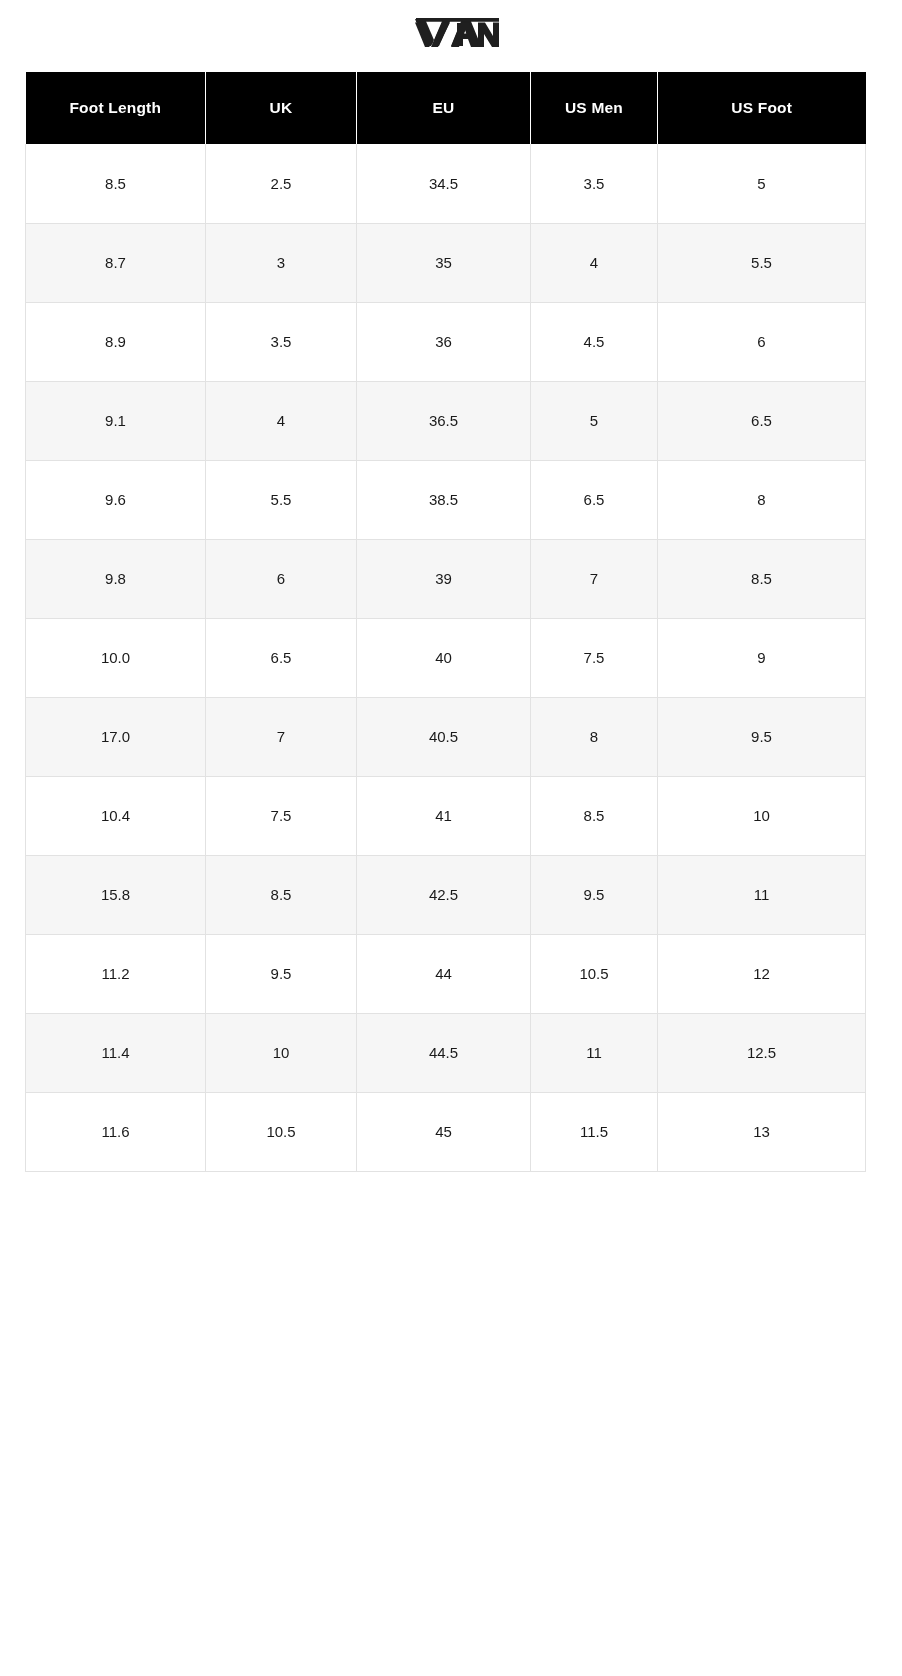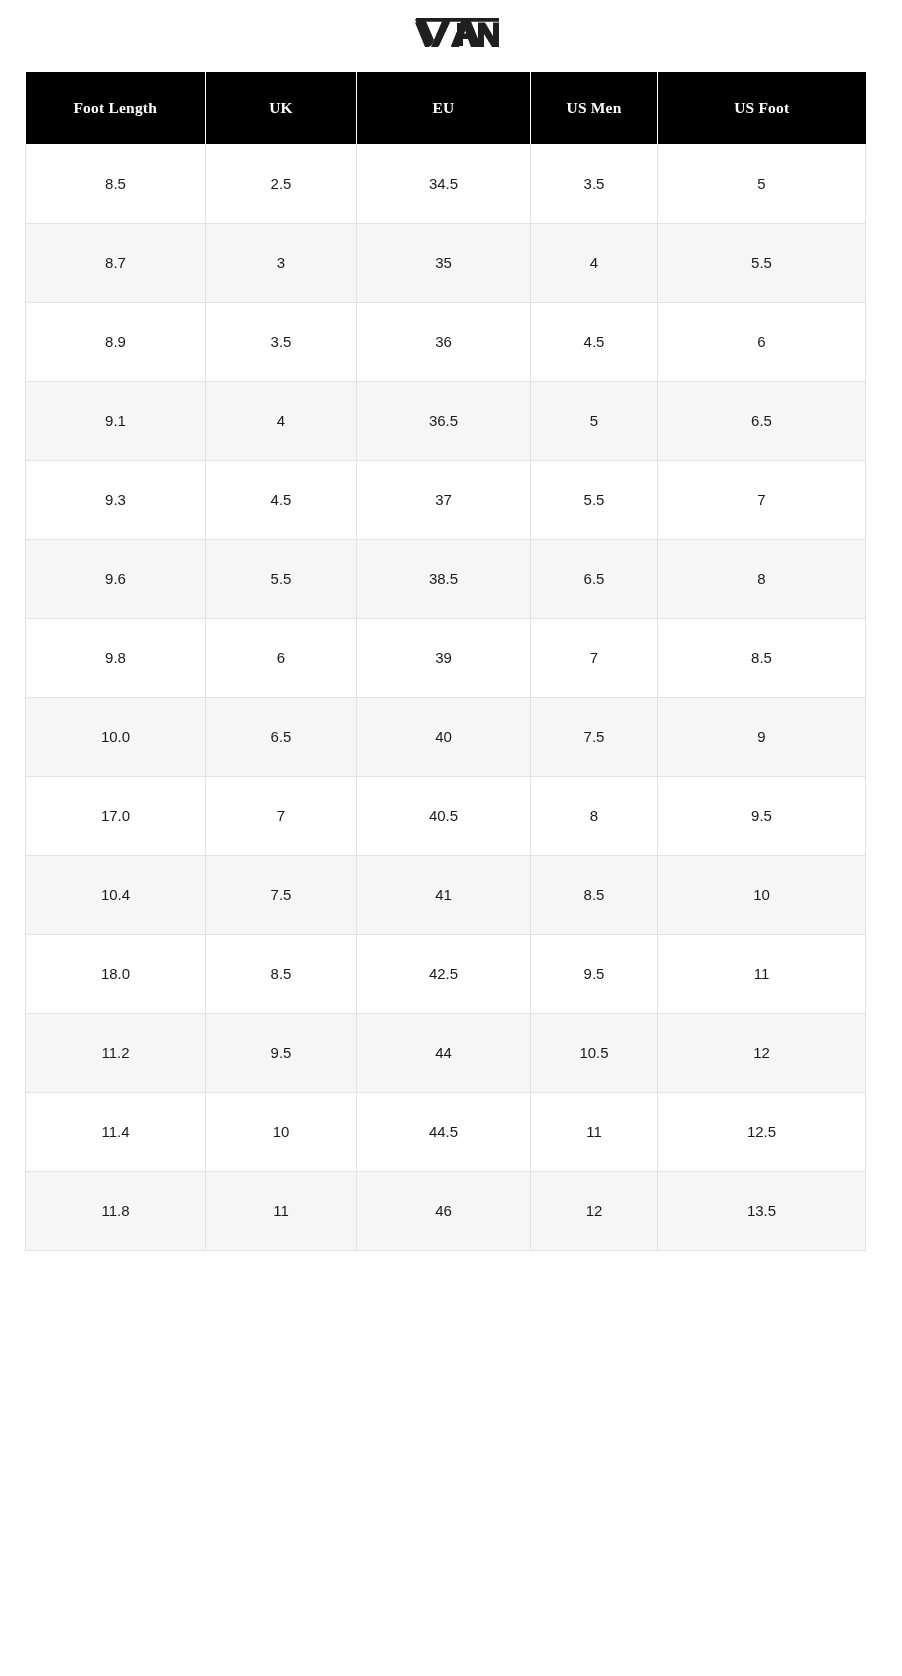--- a/index.html
+++ b/index.html
@@ -63,21 +63,21 @@
     letter-spacing: 0.2px;
     height: 72px;
     padding: 0;
     text-align: center;
     vertical-align: middle;
     border-right: 1px solid #ffffff;
     box-sizing: border-box;
   }
   thead th:last-child { border-right: none; }
 
-  thead tr { box-shadow: 0 2px 0 0 #d6d6d6; font-family: Liberation Serif, serif; }
+  thead tr { box-shadow: 0 2px 0 0 #d6d6d6; }
 
   tbody td {
     height: 79px;
     padding: 0;
     text-align: center;
     vertical-align: middle;
     font-size: 15px;
     font-weight: 400;
     color: #1a1a1a;
     border-right: 1px solid #e2e2e2;
@@ -165,27 +165,20 @@
             <td>6</td>
           </tr>
           <tr>
             <td>9.1</td>
             <td>4</td>
             <td>36.5</td>
             <td>5</td>
             <td>6.5</td>
           </tr>
           <tr>
-            <td>9.3</td>
-            <td>4.5</td>
-            <td>37</td>
-            <td>5.5</td>
-            <td>7</td>
-          </tr>
-          <tr>
             <td>9.6</td>
             <td>5.5</td>
             <td>38.5</td>
             <td>6.5</td>
             <td>8</td>
           </tr>
           <tr>
             <td>9.8</td>
             <td>6</td>
             <td>39</td>
@@ -207,44 +200,44 @@
             <td>9.5</td>
           </tr>
           <tr>
             <td>10.4</td>
             <td>7.5</td>
             <td>41</td>
             <td>8.5</td>
             <td>10</td>
           </tr>
           <tr>
-            <td>18.0</td>
+            <td>15.8</td>
             <td>8.5</td>
             <td>42.5</td>
             <td>9.5</td>
             <td>11</td>
           </tr>
           <tr>
             <td>11.2</td>
             <td>9.5</td>
             <td>44</td>
             <td>10.5</td>
             <td>12</td>
           </tr>
           <tr>
             <td>11.4</td>
             <td>10</td>
             <td>44.5</td>
             <td>11</td>
             <td>12.5</td>
           </tr>
           <tr>
-            <td>11.8</td>
-            <td>11</td>
-            <td>46</td>
-            <td>12</td>
-            <td>13.5</td>
+            <td>11.6</td>
+            <td>10.5</td>
+            <td>45</td>
+            <td>11.5</td>
+            <td>13</td>
           </tr>
         </tbody>
     </table>
   </div>
 
 </div>
 
 </body></html>

